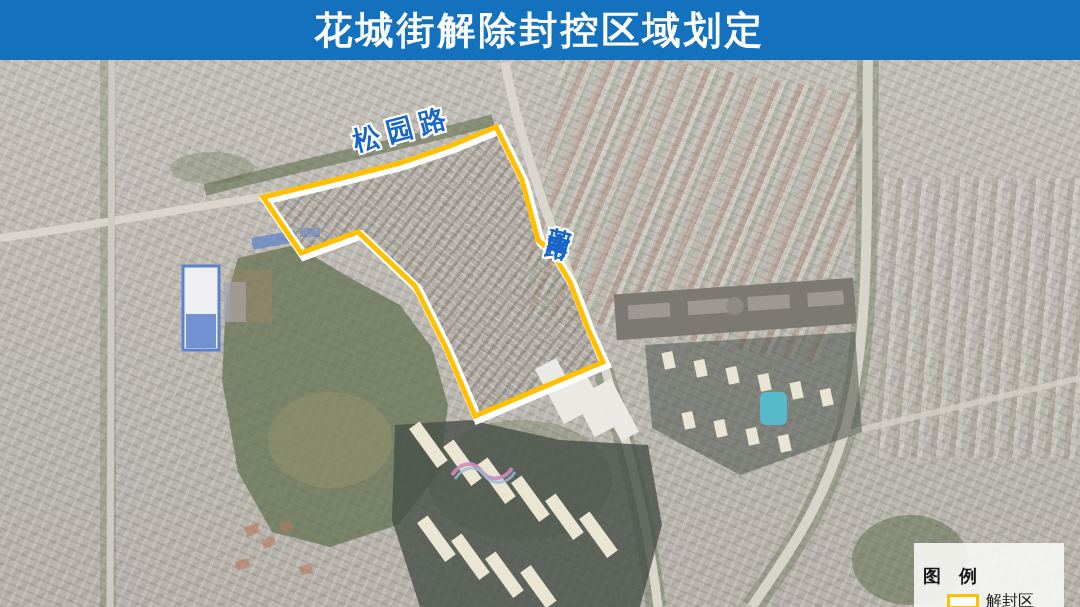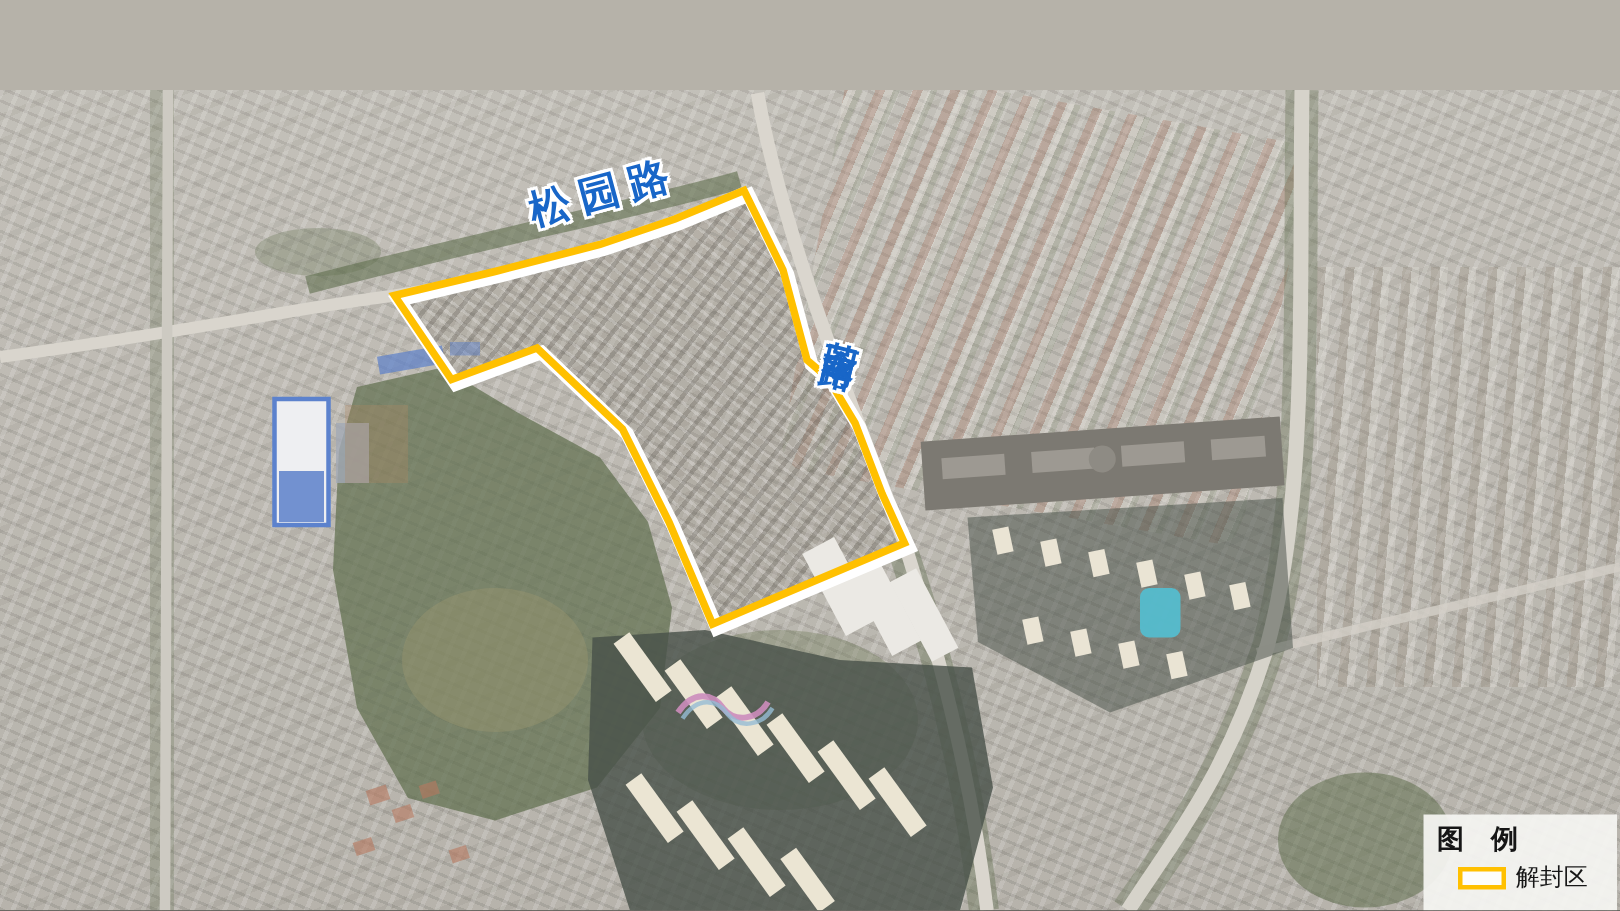--- a/index.html
+++ b/index.html
@@ -29,31 +29,34 @@
       repeating-linear-gradient(-52deg, rgba(65,60,52,.26) 0 3px, transparent 3px 9px),
       repeating-linear-gradient(38deg, rgba(255,255,255,.20) 0 2px, transparent 2px 7px),
       rgba(128,120,106,.22);}
   svg.features{position:absolute;left:0;top:0;pointer-events:none;}
   
   .road-label{position:absolute;font-weight:bold;color:#1866C8;z-index:20;line-height:1.12;
     text-shadow:-2px -2px 0 #fff,2px -2px 0 #fff,-2px 2px 0 #fff,2px 2px 0 #fff,0 -2px 0 #fff,0 2px 0 #fff,-2px 0 0 #fff,2px 0 0 #fff;}
   .road-label.songyuan{left:352px;top:54px;font-size:27px;letter-spacing:7px;transform:rotate(-15deg);}
   .road-label.chayuan{left:552px;top:150px;font-size:23px;letter-spacing:3px;writing-mode:vertical-rl;transform:rotate(14deg);}
   
-  .legend{position:absolute;right:2px;bottom:0;width:129px;height:64px;box-sizing:border-box;
-          background:rgba(245,245,242,.93);padding:8px 6px 6px 9px;z-index:25;color:#161616;}
+  .legend{position:absolute;right:16px;bottom:0;width:150px;height:64px;box-sizing:border-box;
+          background:rgba(245,245,242,.93);padding:24px 6px 6px 9px;z-index:25;color:#161616;}
   .legend-title{font-size:18px;font-weight:bold;line-height:1;}
   .legend-item{margin-top:8px;display:flex;align-items:center;gap:7px;font-size:16px;line-height:1;justify-content:center;}
   .swatch{width:26px;height:9px;background:#fdfdfb;border:3px solid #FFC000;display:inline-block;flex:0 0 auto;}
 </style>
 </head>
 <body>
 
 <div class="stage">
 
+  <header class="banner" style="background: rgb(19, 113, 190);">
+    <h1 style="color: rgb(255, 255, 255);">花城街解除封控区域划定</h1>
+  </header>
 
   <div class="map">
     <div class="map-base"></div>
     <div class="tint tint-villas"></div>
     <div class="tint tint-farright"></div>
     <div class="tint tint-zone"></div>
 
     <svg class="features" width="1080" height="547" viewBox="0 0 1080 547">
 
       <g fill="#4f5f3b" stroke="#4f5f3b">

